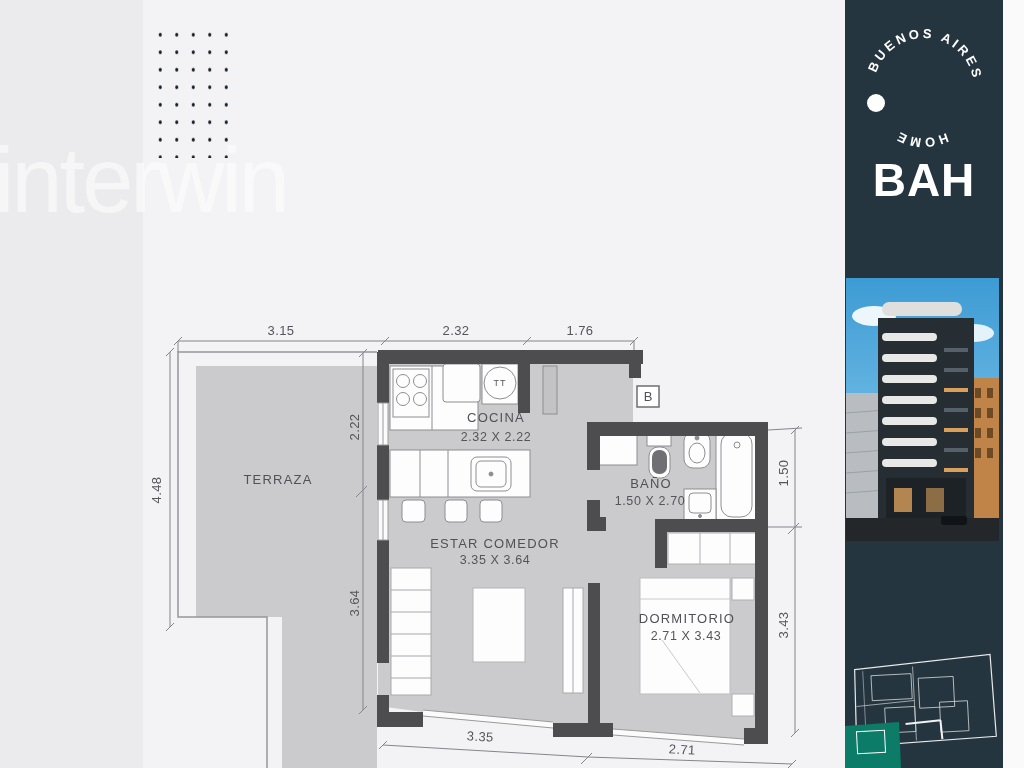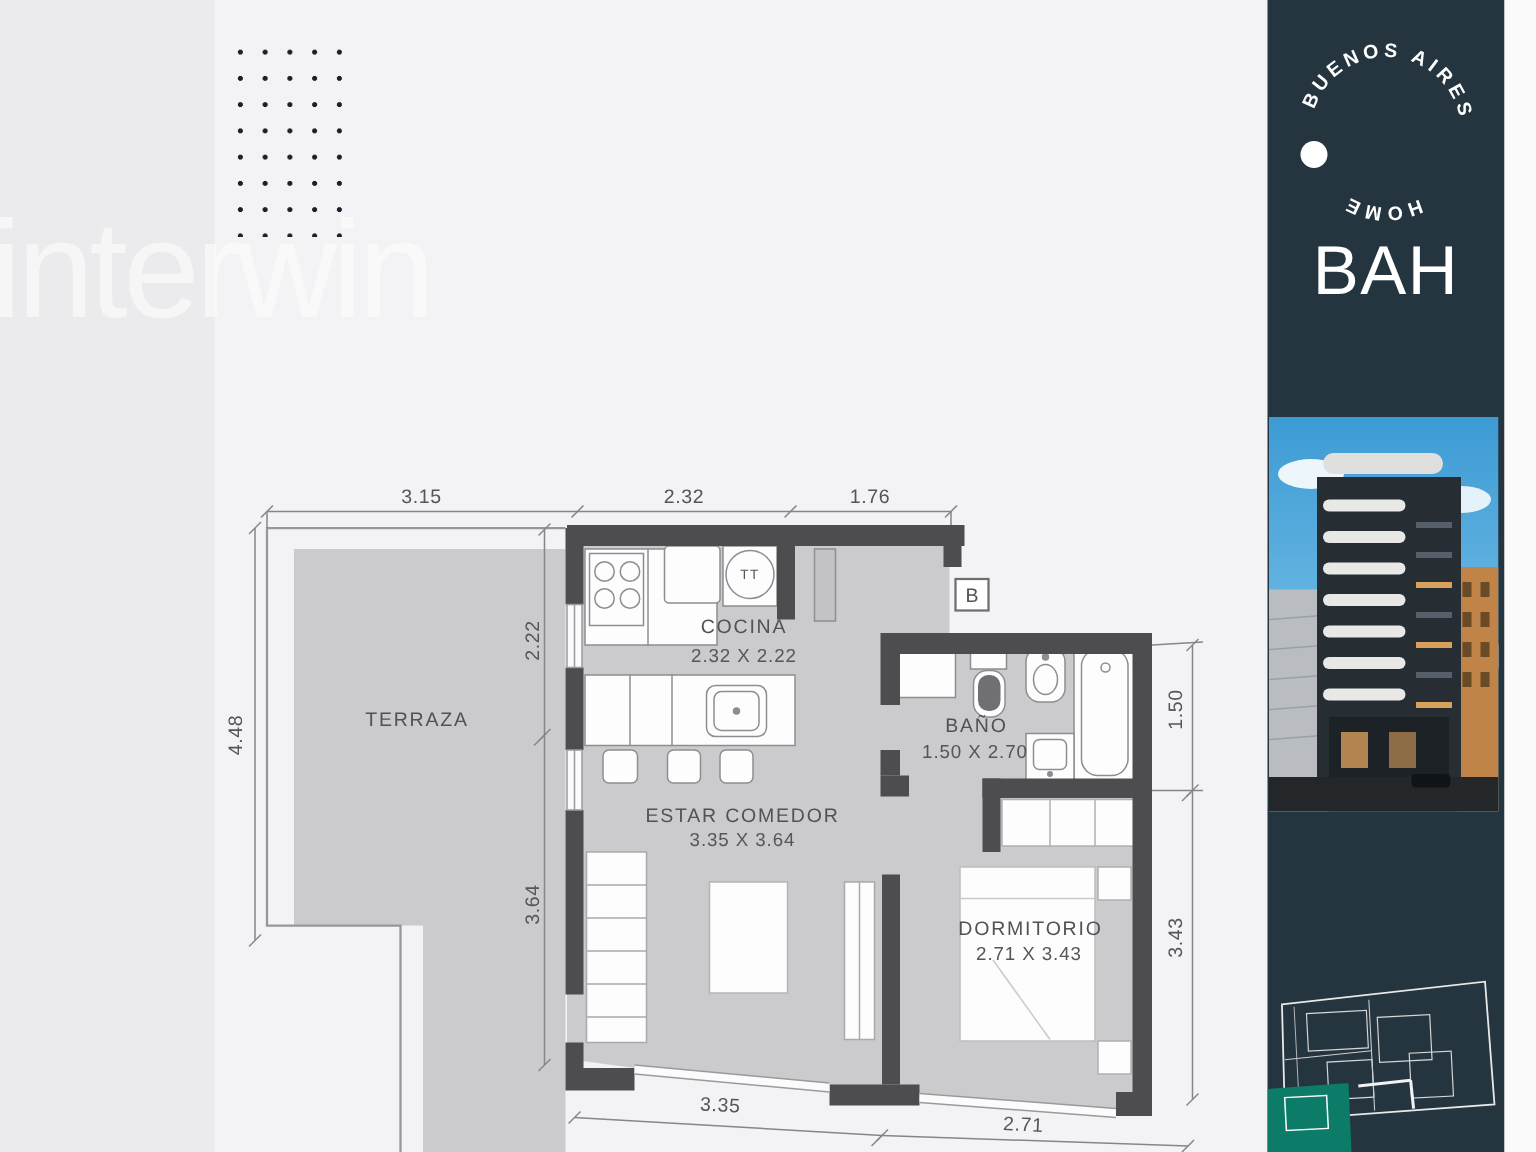--- a/index.html
+++ b/index.html
@@ -16,21 +16,21 @@
   .room{font-size:13px;fill:#515156;letter-spacing:1.2px;}
   .roomdim{font-size:12.5px;fill:#55555a;letter-spacing:.6px;}
   .dim{font-size:13px;fill:#55555a;letter-spacing:.4px;}
   .tt{font-size:9px;fill:#55555a;letter-spacing:1px;}
   .bbadge{font-size:13px;fill:#515156;}
   .sidebar{position:absolute;left:845px;top:0;width:158px;height:768px;background:#24353f;}
   .right-strip{position:absolute;left:1003px;top:0;width:21px;height:768px;background:#fafafb;}
   .logo-circle{position:absolute;left:2px;top:8px;}
   .arc-text{font-size:13px;font-weight:700;fill:#ffffff;letter-spacing:3px;}
   .bah{position:absolute;left:0;top:153px;width:158px;text-align:center;color:#fff;
-       font-size:46px;font-weight:400;letter-spacing:1px;}
+       font-size:46px;font-weight:700;letter-spacing:1px;}
   .building-svg{position:absolute;left:1px;top:278px;}
   .thumb-svg{position:absolute;left:0;top:628px;}
 </style>
 </head>
 <body>
 
 <div class="page">
 
   <div class="left-band"></div>
   <div class="watermark">interwin</div>

